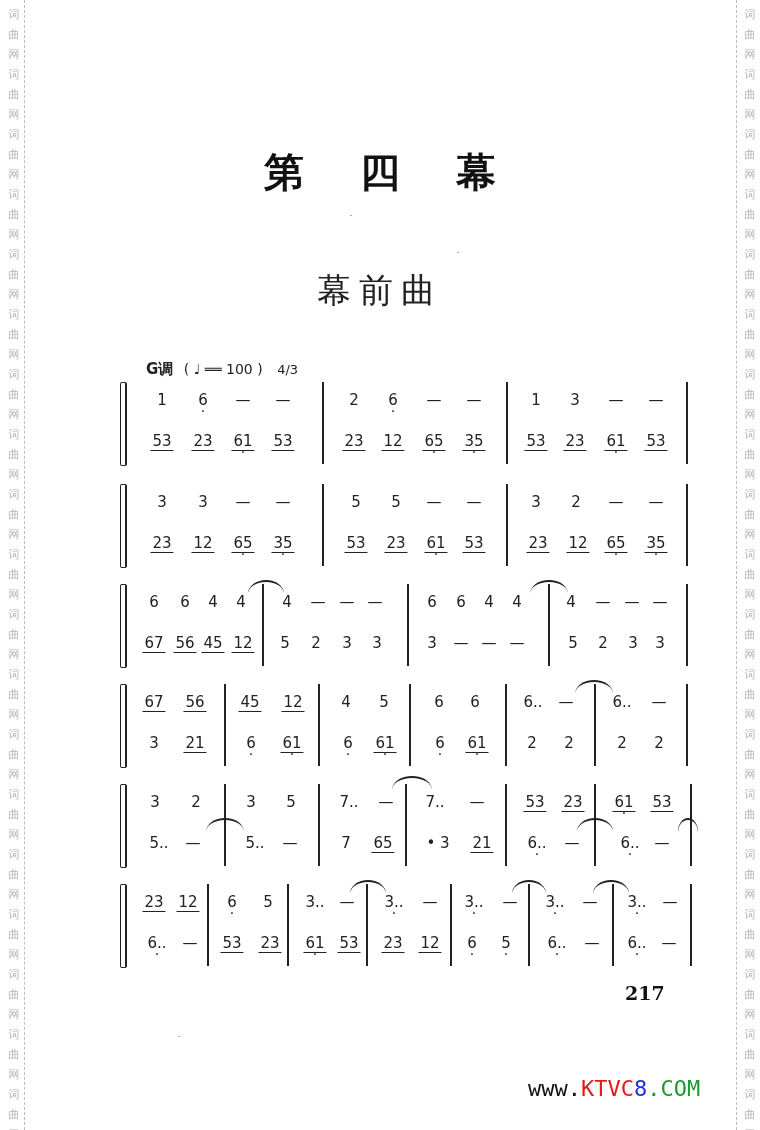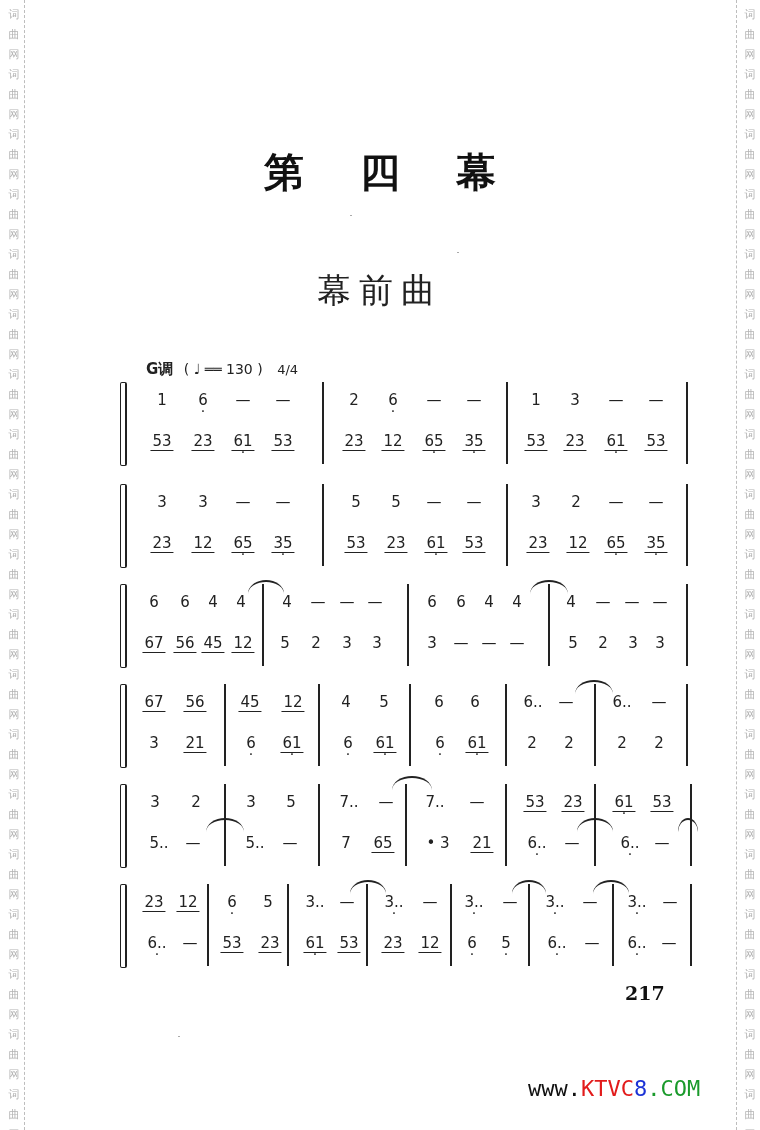--- a/index.html
+++ b/index.html
@@ -237,22 +237,22 @@
       <span>网</span>
     </div>
   </div>
 <div class="wm-line right"></div>
 
 <div class="title">第四幕</div>
 <div class="subtitle">幕前曲</div>
 
 <div class="key-line">
   <span class="key">G调</span>
-  <span class="tempo">( ♩ ══ 130 )</span>
-  <span class="time">4/4</span>
+  <span class="tempo">( ♩ ══ 100 )</span>
+  <span class="time">4/3</span>
 </div>
 
 <div id="score">
     <div class="system" style="top: 382px; height: 82px;">
       <div class="brace" style="left: 120px; top: 0px; height: 82px;"></div>
       <div class="bar" style="left: 322px; top: 0px; height: 82px;"></div>
       <div class="bar" style="left: 506px; top: 0px; height: 82px;"></div>
       <div class="bar" style="left: 686px; top: 0px; height: 82px;"></div>
       <div class="note" style="left: 162px; top: 9px;">1</div>
       <div class="note dot" style="left: 203px; top: 9px;">6</div>

